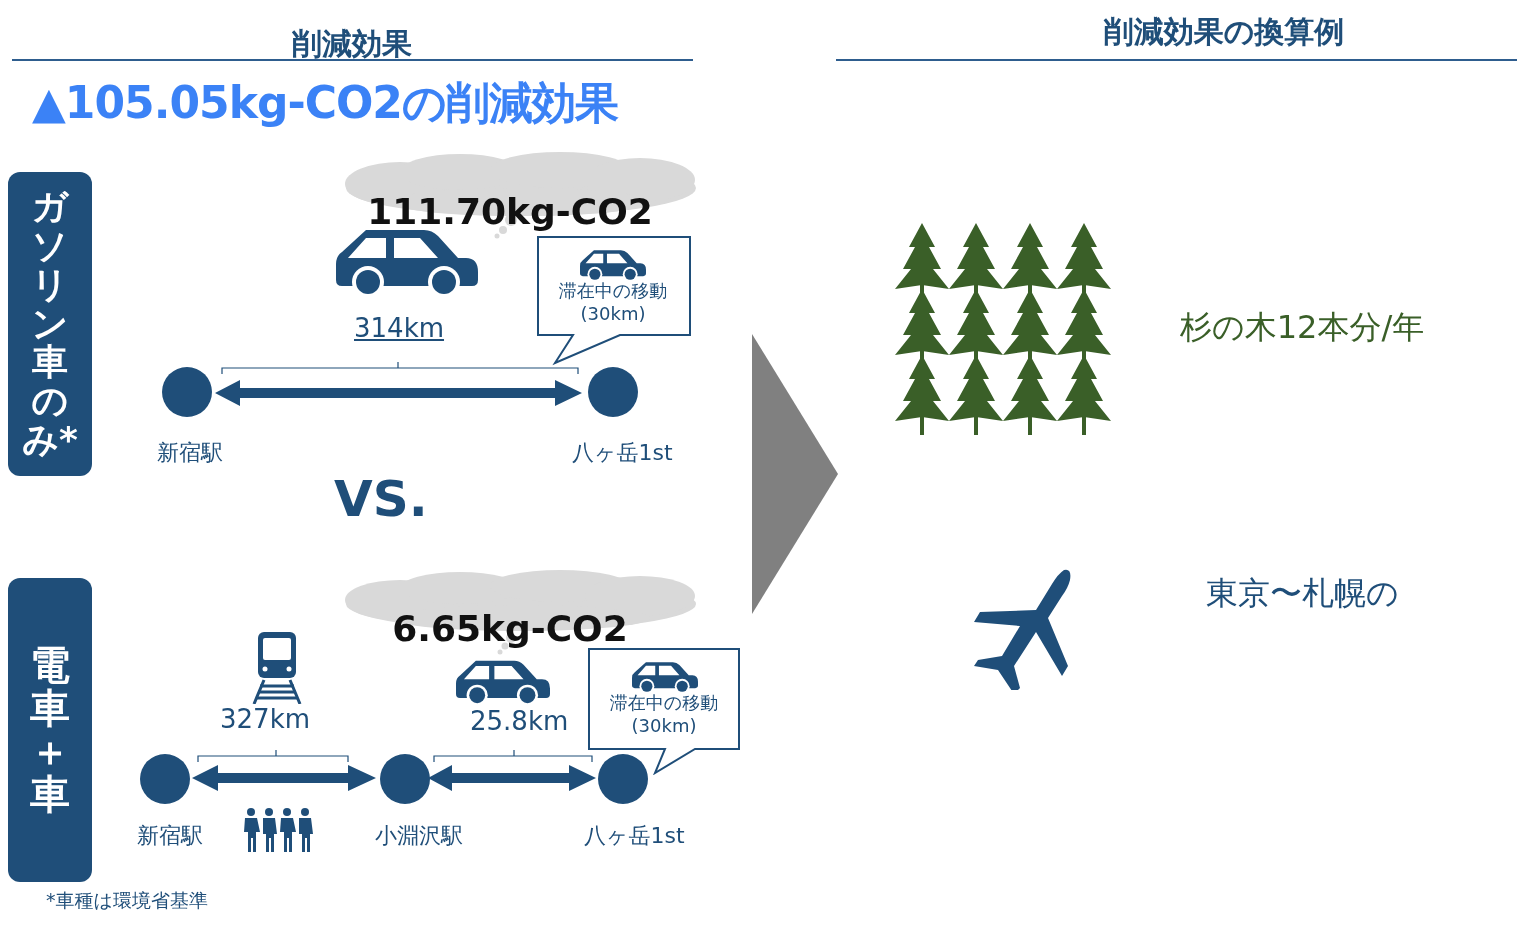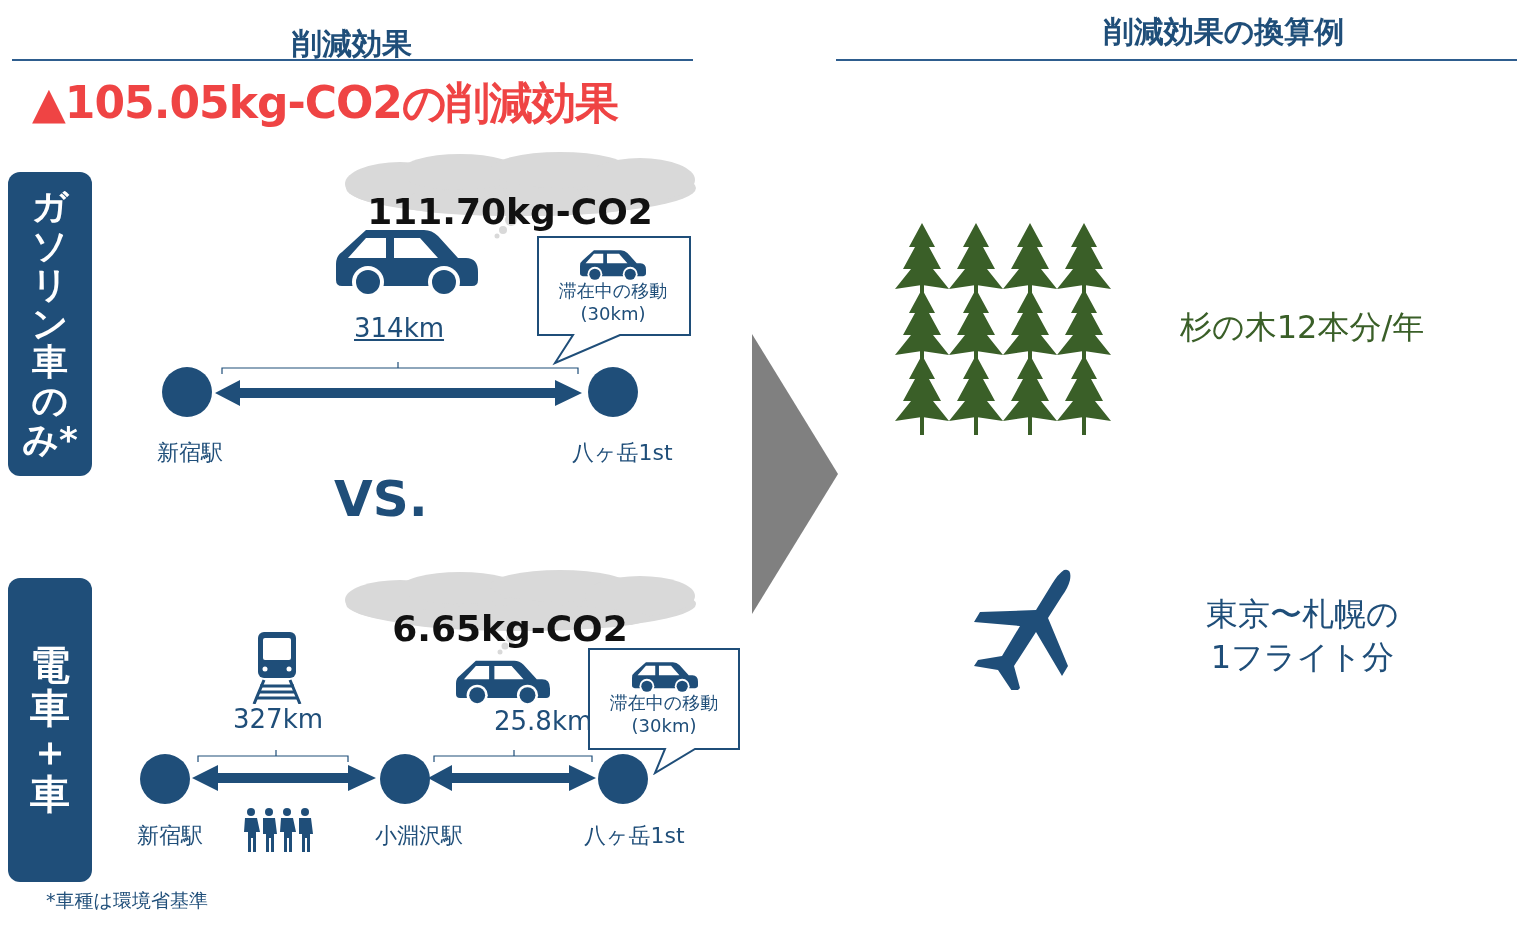--- a/index.html
+++ b/index.html
@@ -1,21 +1,21 @@
 <!DOCTYPE html>
 <html><head>
 <meta charset="utf-8">
 <style>
   html, body { margin:0; padding:0; background:#ffffff; }
   body { width:1520px; height:929px; position:relative; overflow:hidden;
          font-family:"DejaVu Sans","Liberation Sans",sans-serif; color:#1f4e79; }
   .abs { position:absolute; }
   .section-title { font-weight:bold; font-size:30px; text-align:center; color:#1f4e79; }
   .rule { height:2px; background:#2e5d8e; }
-  .headline { font-weight:bold; font-size:44px; color:#ef4444; letter-spacing:-1px; white-space:nowrap; }
+  .headline { font-weight:bold; font-size:44px; color:#3b82f6; letter-spacing:-1px; white-space:nowrap; }
   .side-label { background:#1f4e79; border-radius:12px; color:#fff; font-weight:bold;
                 font-size:36px; display:flex; flex-direction:column; align-items:center;
                 justify-content:center; line-height:1.08; }
   .side-label span { display:block; text-align:center; }
   .cloud-text { font-weight:bold; font-size:36px; color:#111; white-space:nowrap; text-align:center;margin-top:28px; }
   .node { width:50px; height:50px; border-radius:50%; background:#1f4e79; }
   .station { font-size:22px; color:#1f4e79; white-space:nowrap; }
   .dist { font-size:26px; color:#1f4e79; white-space:nowrap; }
   .callout { border:2px solid #1f4e79; background:#fff; text-align:center; color:#1f4e79; font-size:18px; line-height:1.25; }
   .vs { font-weight:bold; font-size:50px; color:#1f4e79; }
@@ -115,31 +115,31 @@
 <div class="abs cloud-text" style="left:340px; top:580px; width:340px;">6.65kg-CO2</div>
 
 <svg class="abs" style="left:252px; top:632px;" width="50" height="72" viewBox="0 0 50 72">
   <rect x="6" y="0" width="38" height="46" rx="6" fill="#1f4e79"></rect>
   <rect x="11" y="6" width="28" height="22" rx="2" fill="#fff"></rect>
   <circle cx="13" cy="37" r="2.5" fill="#fff"></circle>
     <circle cx="37" cy="37" r="2.5" fill="#fff"></circle>
   <path d="M12 48 L2 72 M38 48 L48 72" stroke="#1f4e79" stroke-width="3"></path>
   <path d="M8 54 h34 M6 60 h38 M4 66 h42" stroke="#1f4e79" stroke-width="3"></path>
 </svg>
-<div class="abs dist" style="left:233px; top:704px;">327km</div>
+<div class="abs dist" style="left:220px; top:704px;">327km</div>
 
 <svg class="abs" style="left:456px; top:658px;" width="94" height="48" viewBox="0 0 142 72">
   <path fill="#1f4e79" d="M30 4 h58 q8 0 14 6 l20 22 h8 q12 0 12 14 v8 q0 6 -6 6 h-130 q-6 0 -6 -6 v-16 q0 -8 6 -12 z"></path>
   <path fill="#fff" d="M30 12 l-18 20 h38 v-20 z M58 12 v20 h44 l-18 -20 z"></path>
   <circle cx="32" cy="56" r="16" fill="#fff"></circle>
     <circle cx="32" cy="56" r="12" fill="#1f4e79"></circle>
   <circle cx="108" cy="56" r="16" fill="#fff"></circle>
     <circle cx="108" cy="56" r="12" fill="#1f4e79"></circle>
 </svg>
-<div class="abs dist" style="left:470px; top:706px;margin-left:24px;">25.8km</div>
+<div class="abs dist" style="left:470px; top:706px;">25.8km</div>
 
 <svg class="abs" style="left:188px; top:748px;" width="200" height="58" viewBox="0 0 200 58">
   <path d="M10 14 v-6 h150 v6 M88 8 v-6" stroke="#1f4e79" stroke-width="1.2" fill="none"></path>
   <polygon points="4,30 30,17 30,25 160,25 160,17 188,30 160,43 160,35 30,35 30,43" fill="#1f4e79"></polygon>
 </svg>
 <svg class="abs" style="left:424px; top:748px;" width="180" height="58" viewBox="0 0 180 58">
   <path d="M10 14 v-6 h158 v6 M90 8 v-6" stroke="#1f4e79" stroke-width="1.2" fill="none"></path>
   <polygon points="4,30 28,17 28,25 145,25 145,17 172,30 145,43 145,35 28,35 28,43" fill="#1f4e79"></polygon>
 </svg>
 <div class="abs node" style="left:140px; top:754px;"></div>
@@ -212,16 +212,15 @@
   <rect x="25" y="196" width="4" height="16" fill="#3a5f28"></rect>
   <rect x="79" y="196" width="4" height="16" fill="#3a5f28"></rect>
   <rect x="133" y="196" width="4" height="16" fill="#3a5f28"></rect>
   <rect x="187" y="196" width="4" height="16" fill="#3a5f28"></rect>
 </svg>
 <div class="abs equiv" style="left:1180px; top:306px; color:#3a5f28;">杉の木12本分/年</div>
 
 <svg class="abs" style="left:970px; top:568px;" width="110" height="122" viewBox="0 0 110 122">
   <path fill="#1f4e79" d="M94 2 q8 -2 6 10 q-2 8 -8 16 l-14 22 l20 48 l-6 10 l-26 -44 l-22 34 l6 22 l-6 6 l-16 -24 l-24 -4 l4 -6 l24 -4 l18 -30 l-46 -4 l6 -10 l56 -2 l16 -26 q6 -10 12 -14 z"></path>
 </svg>
-<div class="abs equiv" style="left:1206px; top:593px; color:#1f4e79;">
+<div class="abs equiv" style="left:1206px; top:572px; color:#1f4e79;">
   <div>東京〜札幌の</div>
-  <div>1フライト分</div>
 </div>
 
 </body></html>

